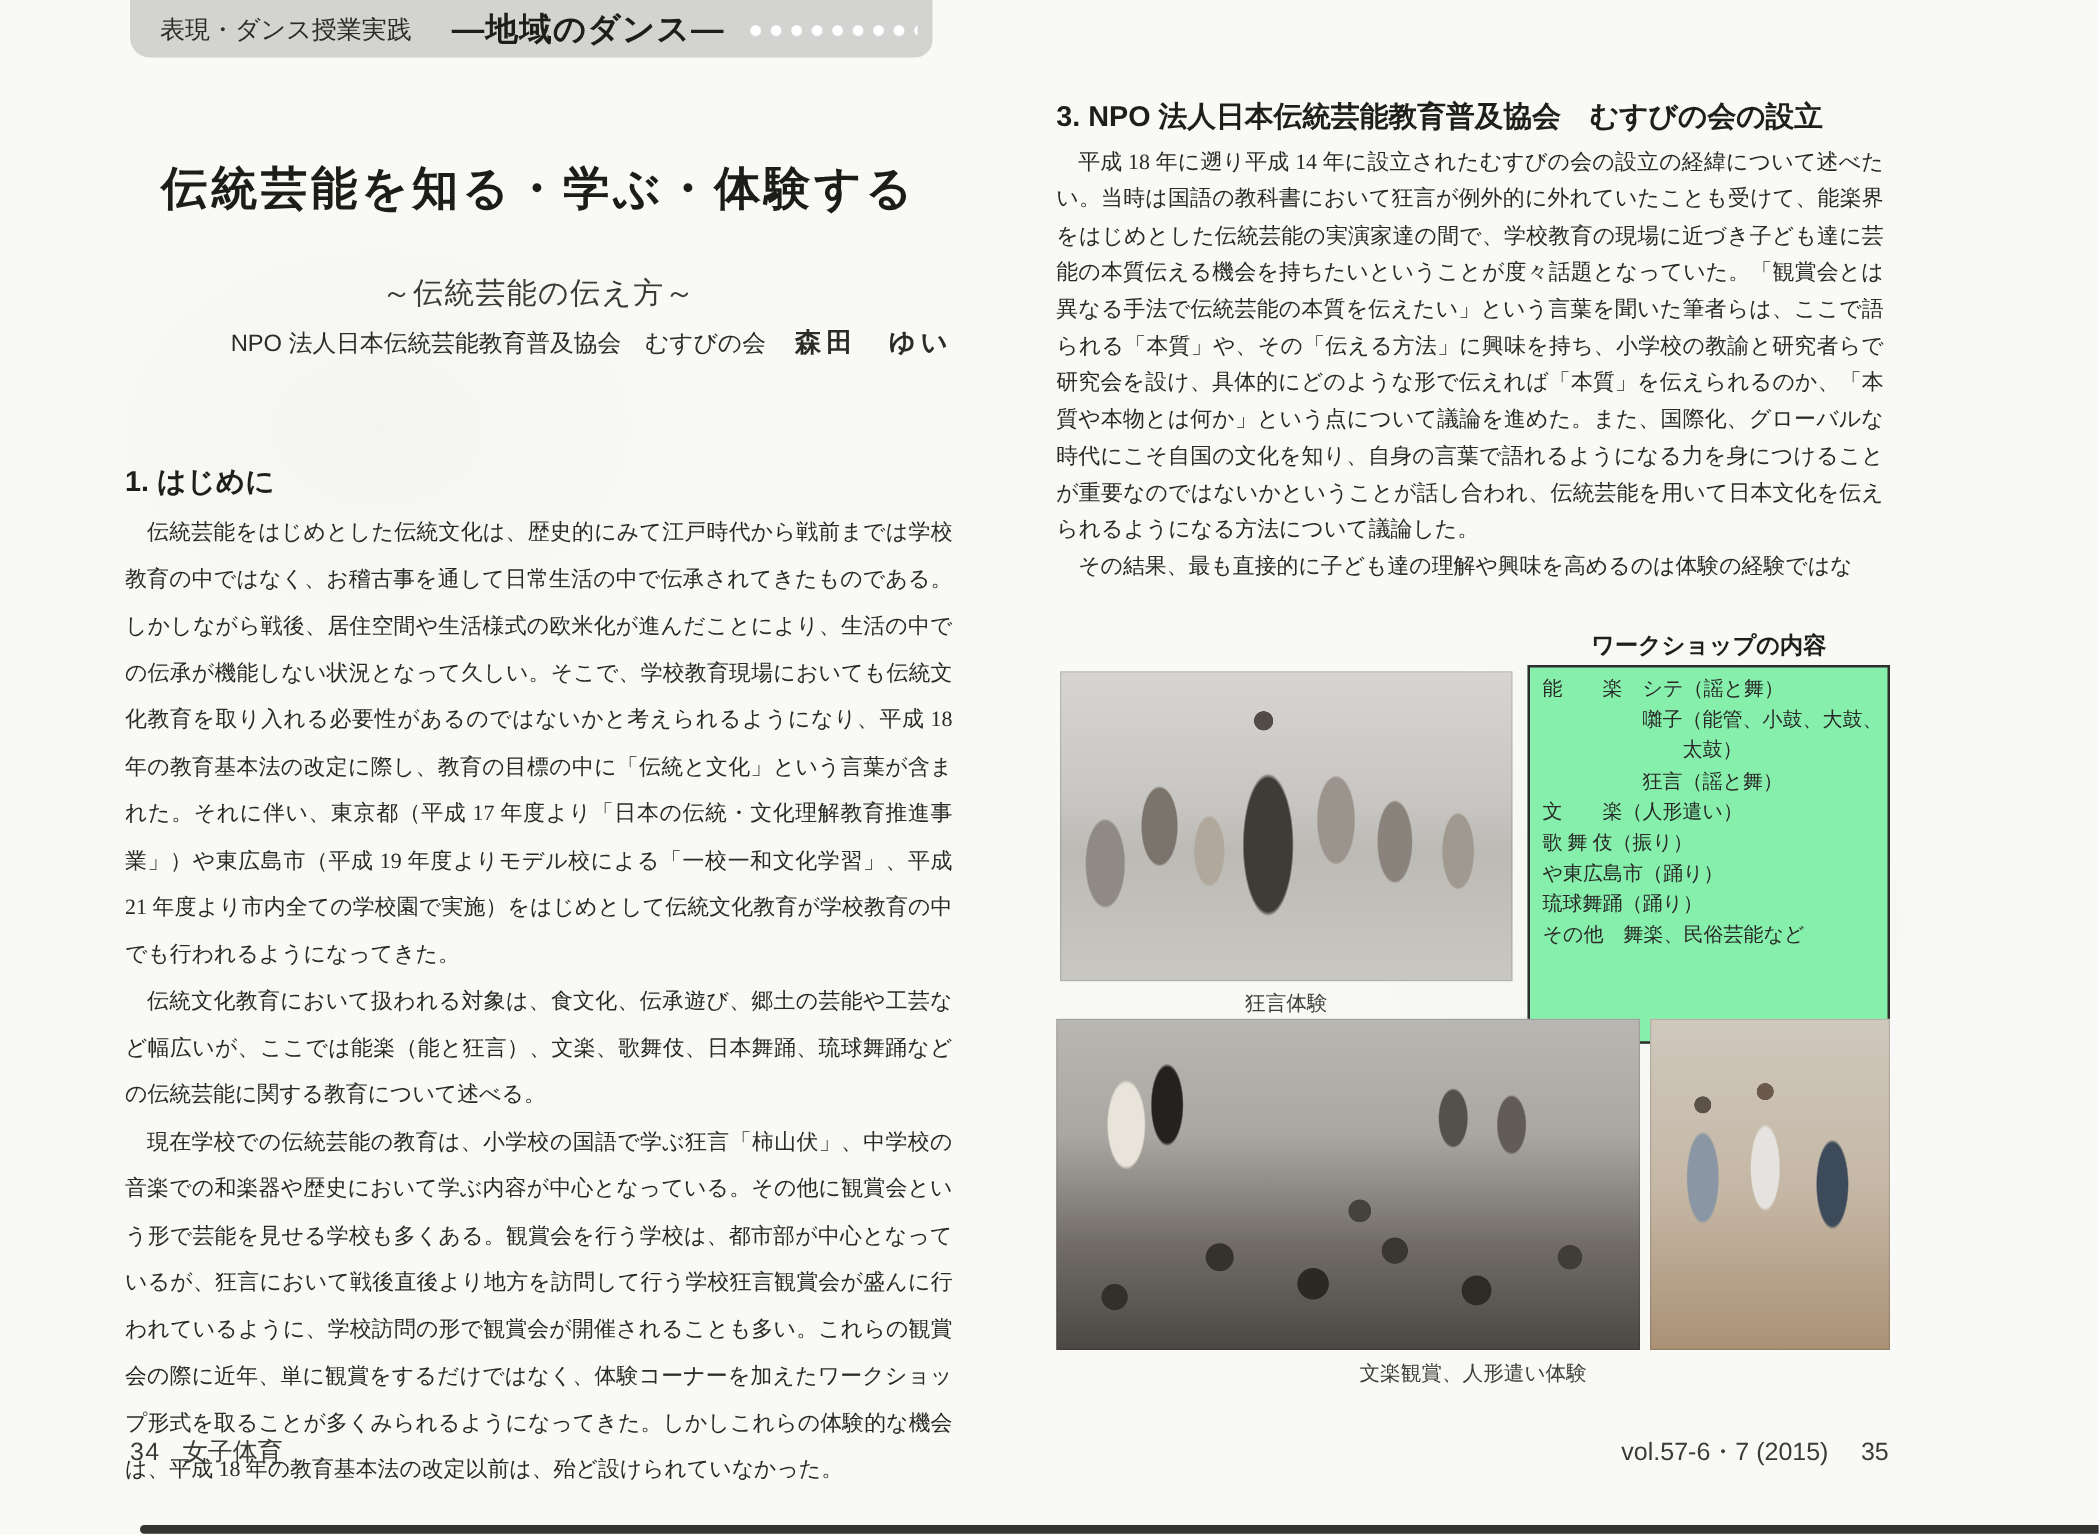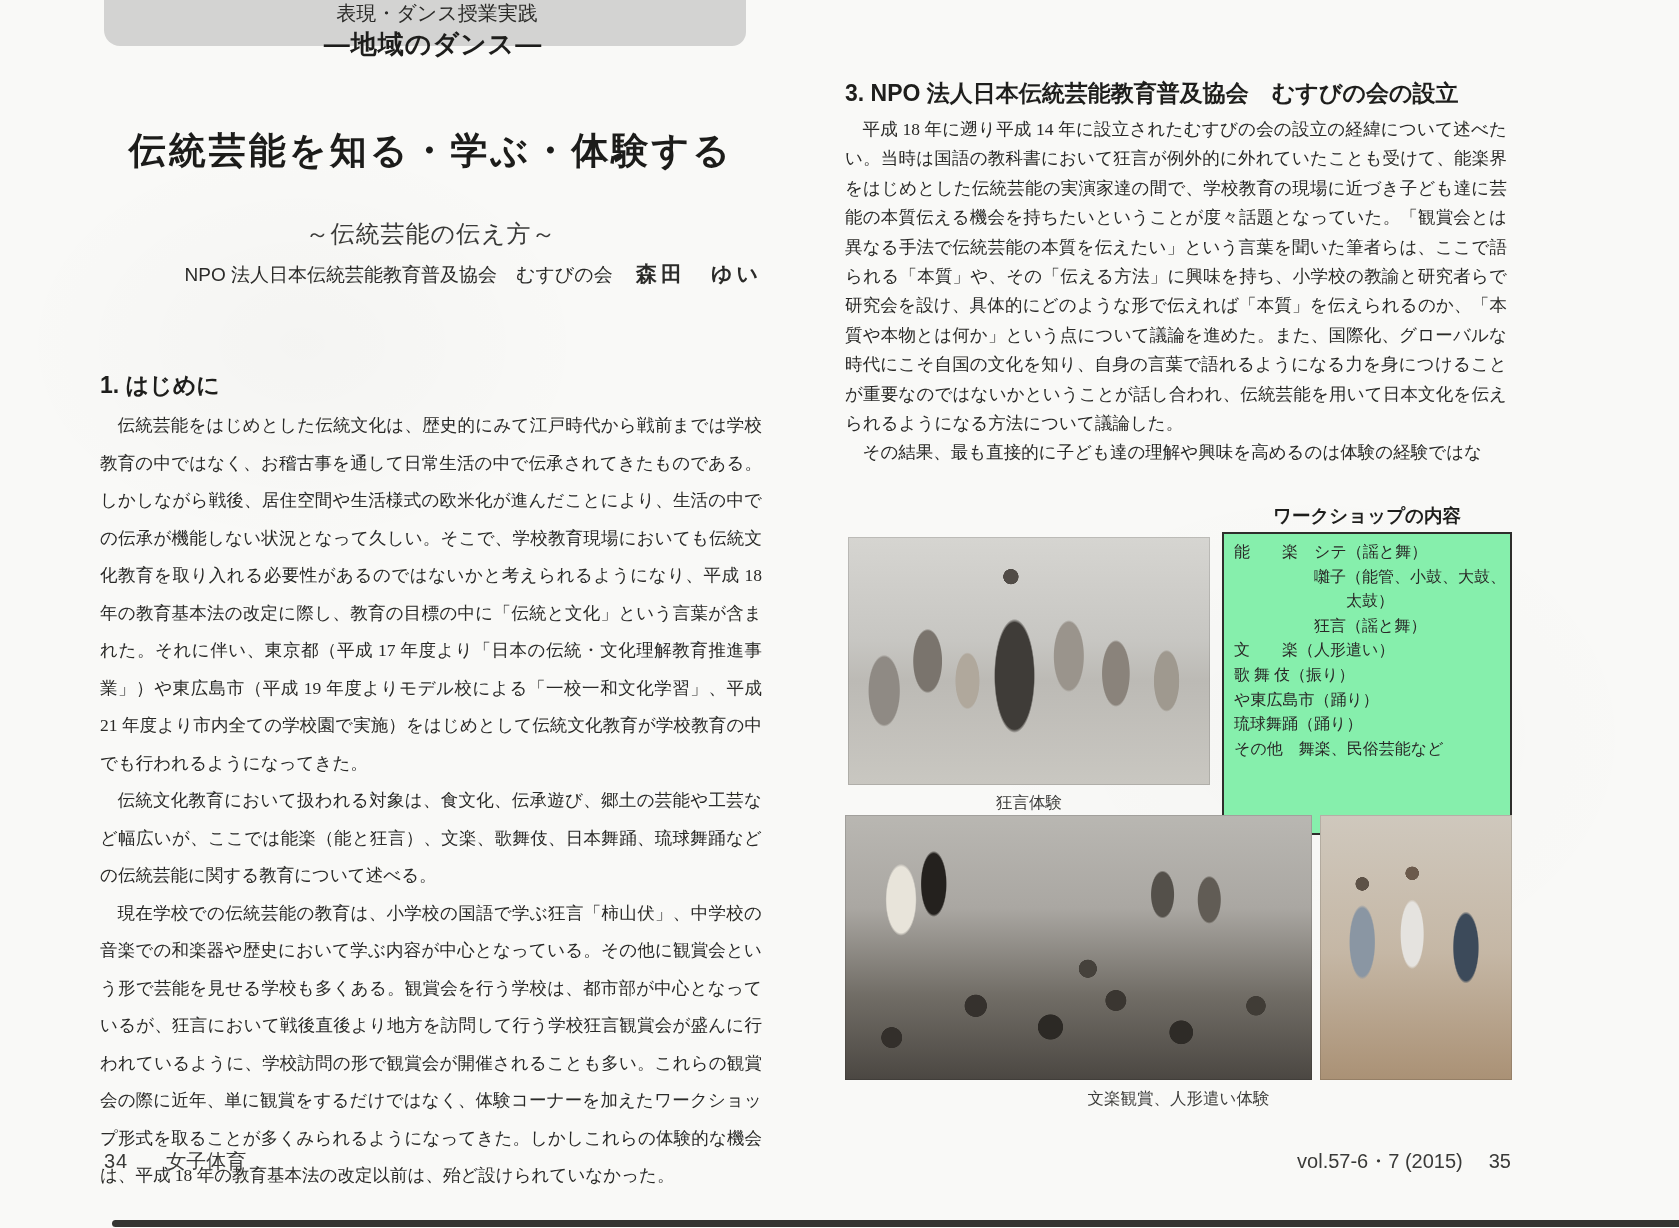--- a/index.html
+++ b/index.html
@@ -10,29 +10,29 @@
       radial-gradient(ellipse 500px 380px at 78% 60%, rgba(0,0,0,0.015), transparent 70%),
       #f9f9f7;
     color:#262624;
     font-family:"Liberation Serif", serif;
   }
 
   
   .banner {
     position:absolute; left:104px; top:0; width:642px; height:46px;
     background:#d3d3d2; border-radius:0 0 14px 16px;
-    display:flex; align-items:center;flex-direction:column;
+    display:flex; align-items:center;
   }
   .banner-label {
     font-family:"Liberation Sans", sans-serif; font-size:20px;
     margin-left:24px; color:#2b2b29; white-space:nowrap;
   }
   .banner-title {
     font-family:"Liberation Sans", sans-serif; font-weight:bold; font-size:26px;
-    margin-left:16px; color:#1d1d1b; letter-spacing:1px; white-space:nowrap;text-align:center;
+    margin-left:32px; color:#1d1d1b; letter-spacing:1px; white-space:nowrap;text-align:center;
   }
   .banner-dots {
     flex:1; height:9px; margin:2px 12px 0 20px;
     background-image:radial-gradient(circle 4.1px at 4.5px 4.5px, #ffffff 0 4px, rgba(255,255,255,0) 4.6px);
     background-size:16.4px 9px; background-repeat:repeat-x;
   }
 
   
   .doc-title {
     position:absolute; left:100px; top:126px; width:662px; text-align:center;
@@ -67,21 +67,21 @@
     color:#292927;
   }
   .col-left .body-para { line-height:37.5px; }
   .col-right .body-para { line-height:29.4px; }
   .truncated { overflow:hidden; max-height:30px; }
 
   .footer-left {
     position:absolute; left:104px; top:1148px;
     font-family:"Liberation Sans", sans-serif; font-size:20px; color:#3a3a38;
   }
-  .footer-left .fnum { margin-right:38px; letter-spacing:1px; }
+  .footer-left .fnum { margin-right:18px; letter-spacing:1px; }
   .footer-right {
     position:absolute; left:845px; top:1148px; width:666px; text-align:right;
     font-family:"Liberation Sans", sans-serif; font-size:20px; color:#3a3a38;
   }
   .footer-right .fnum { margin-left:26px; }
 
   
   .ws-label {
     position:absolute; left:1222px; top:503px; width:290px; text-align:center;
     font-family:"Liberation Sans", sans-serif; font-weight:bold; font-size:18.5px;

